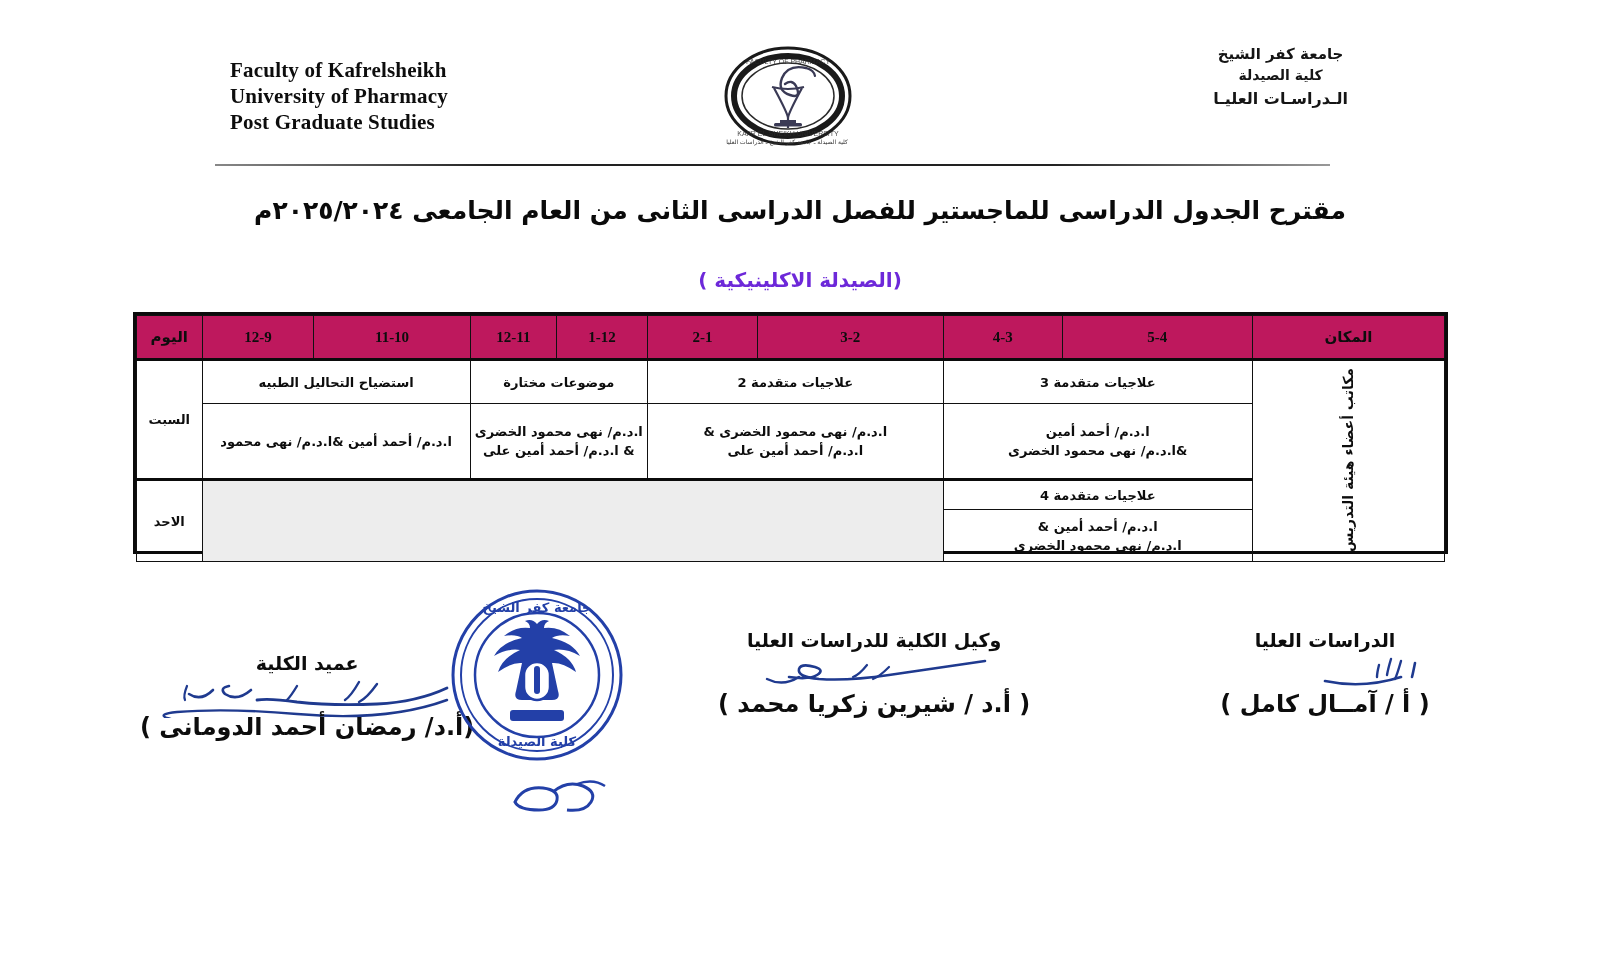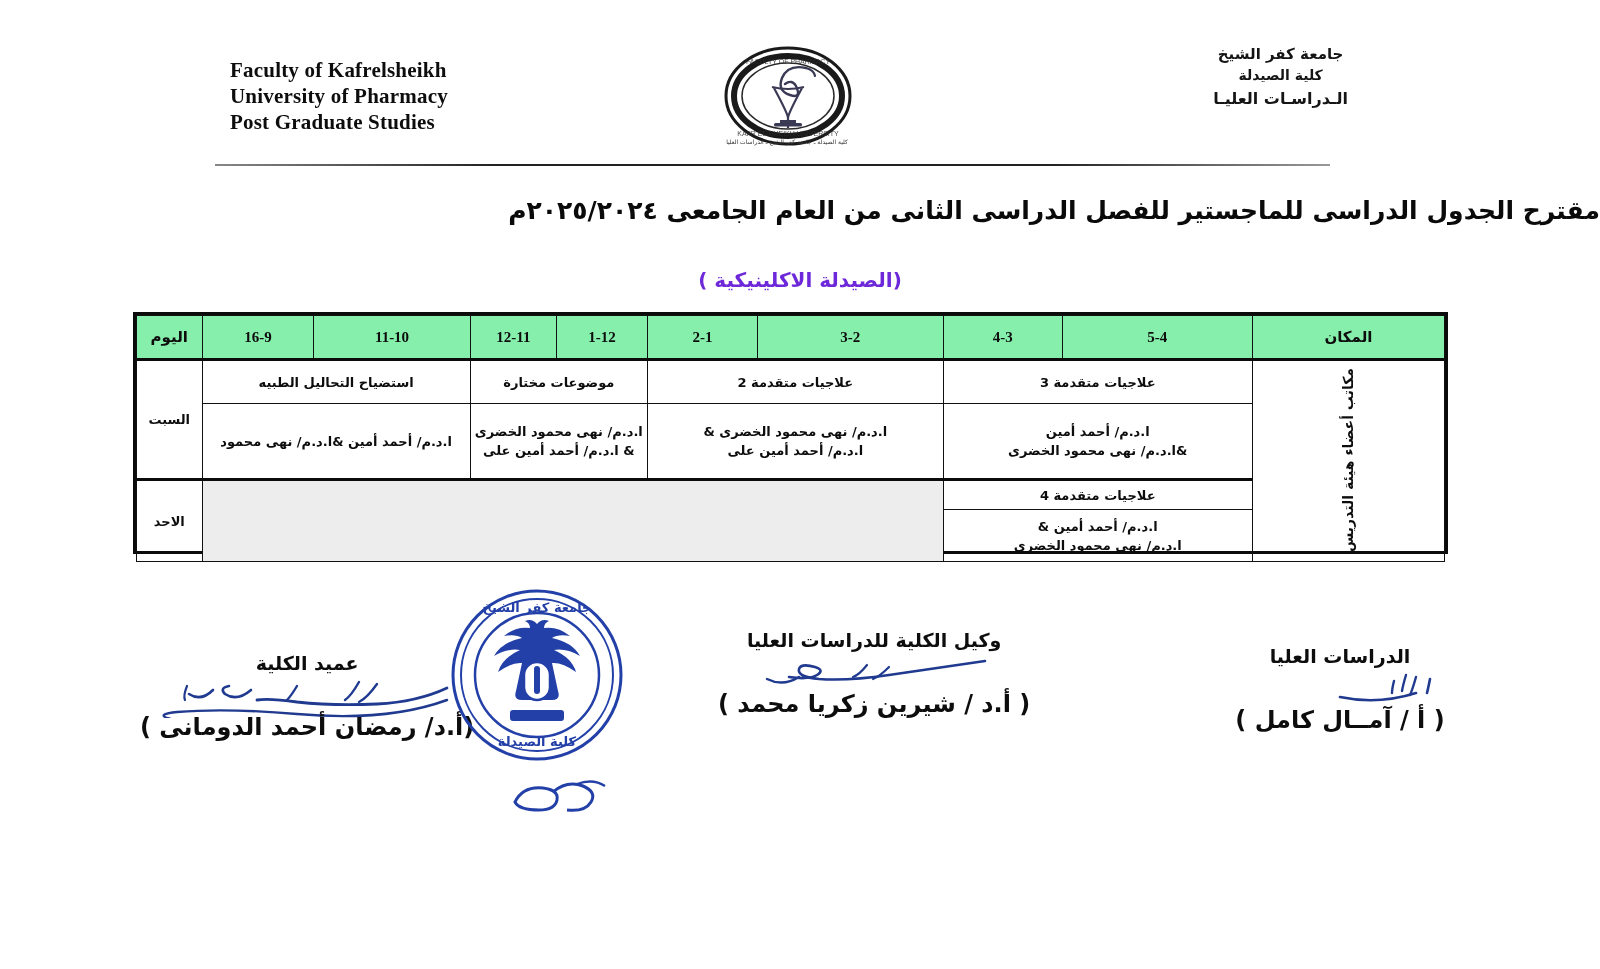--- a/index.html
+++ b/index.html
@@ -79,21 +79,21 @@
     height: 2px;
     background: linear-gradient(to right, #888, #222 25%, #222 75%, #999);
   }
 
   
   .doc-title {
     position: absolute;
     top: 196px;
     left: 0;
     width: 1600px;
-    text-align: right;
+    text-align: center;
     direction: rtl;
     font-family: "DejaVu Sans", "Liberation Sans", sans-serif;
     font-weight: bold;
     font-size: 25px;
     color: #0a0a0a;
   }
   .doc-subtitle {
     position: absolute;
     top: 268px;
     left: 0;
@@ -129,21 +129,21 @@
     border: 1.5px solid #111;
     padding: 2px 4px;
     vertical-align: middle;
     text-align: center;
     font-size: 13px;
     color: #0d0d0d;
     box-sizing: border-box;
   }
   .sched thead th {
     height: 44px;
-    background: #86efac;
+    background: #be185d;
     font-weight: bold;
     font-size: 15px;
     border-bottom: 3px solid #0b0b0b;
   }
   .hour-cell { font-family: "Liberation Serif", serif; font-weight: bold; font-size: 16px; }
   .day-col { width: 62px; }
   .place-col { width: 182px; margin-top: 12px; }
 
   .day-label {
     font-weight: bold;
@@ -180,21 +180,21 @@
     position: absolute;
     direction: rtl;
     text-align: center;
     font-family: "DejaVu Sans", "Liberation Sans", sans-serif;
     color: #0d0d0d;
   }
   .sig-role { font-weight: bold; font-size: 19px; line-height: 30px; white-space: nowrap; }
   .sig-name { font-weight: bold; font-size: 24px; line-height: 30px; white-space: nowrap; }
   .sig-gap { height: 34px; }
 
-  .sig-right { right: 140px; top: 625px; margin-top: 16px; }
+  .sig-right { right: 155px; top: 625px; }
   .sig-center { left: 718px; top: 625px; }
   .sig-left { left: 140px; top: 648px; }
 
   .stamp {
     position: absolute;
     left: 448px;
     top: 586px;
     width: 178px;
     height: 178px;
   }
@@ -256,21 +256,21 @@
     <thead>
       <tr>
         <th class="place-col">المكان</th>
         <th class="hour-cell" style="width:180px">5-4</th>
         <th class="hour-cell" style="width:113px">4-3</th>
         <th class="hour-cell" style="width:176px">3-2</th>
         <th class="hour-cell" style="width:104px">2-1</th>
         <th class="hour-cell" style="width:86px">1-12</th>
         <th class="hour-cell" style="width:82px">12-11</th>
         <th class="hour-cell" style="width:148px">11-10</th>
-        <th class="hour-cell" style="width:106px">16-9</th>
+        <th class="hour-cell" style="width:106px">12-9</th>
         <th class="day-col">اليوم</th>
       </tr>
     </thead>
     <tbody>
 
       <tr>
         <td rowspan="4" class="place-col">
           <span class="place-vertical">مكاتب أعضاء هيئة التدريس</span>
         </td>
         <td colspan="2" class="course-name">علاجيات متقدمة 3</td>

